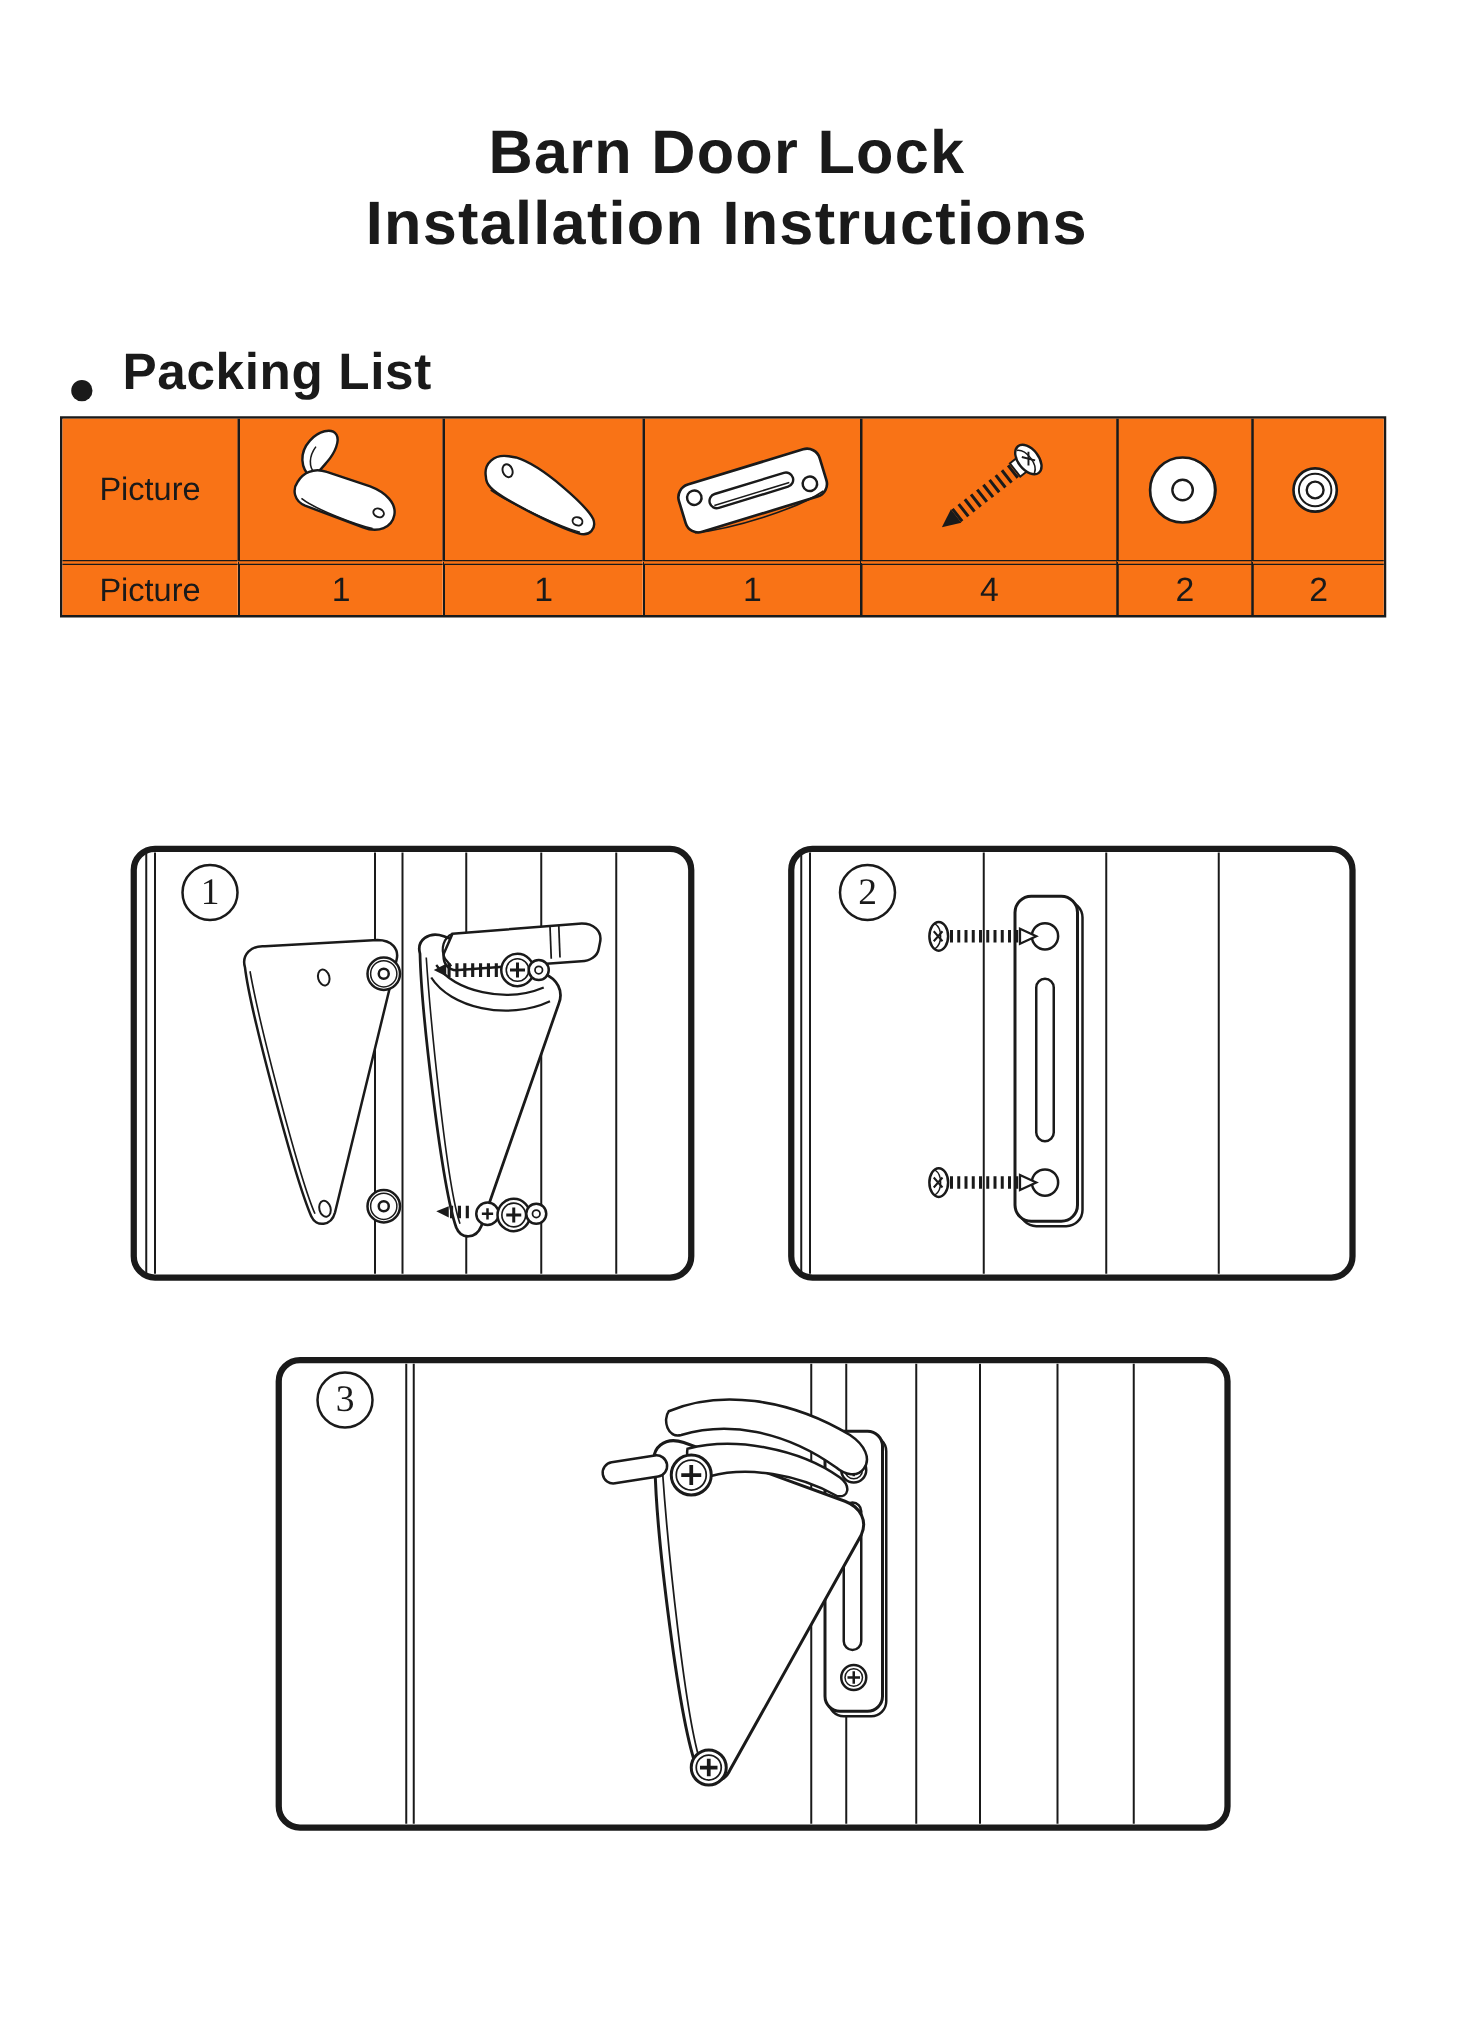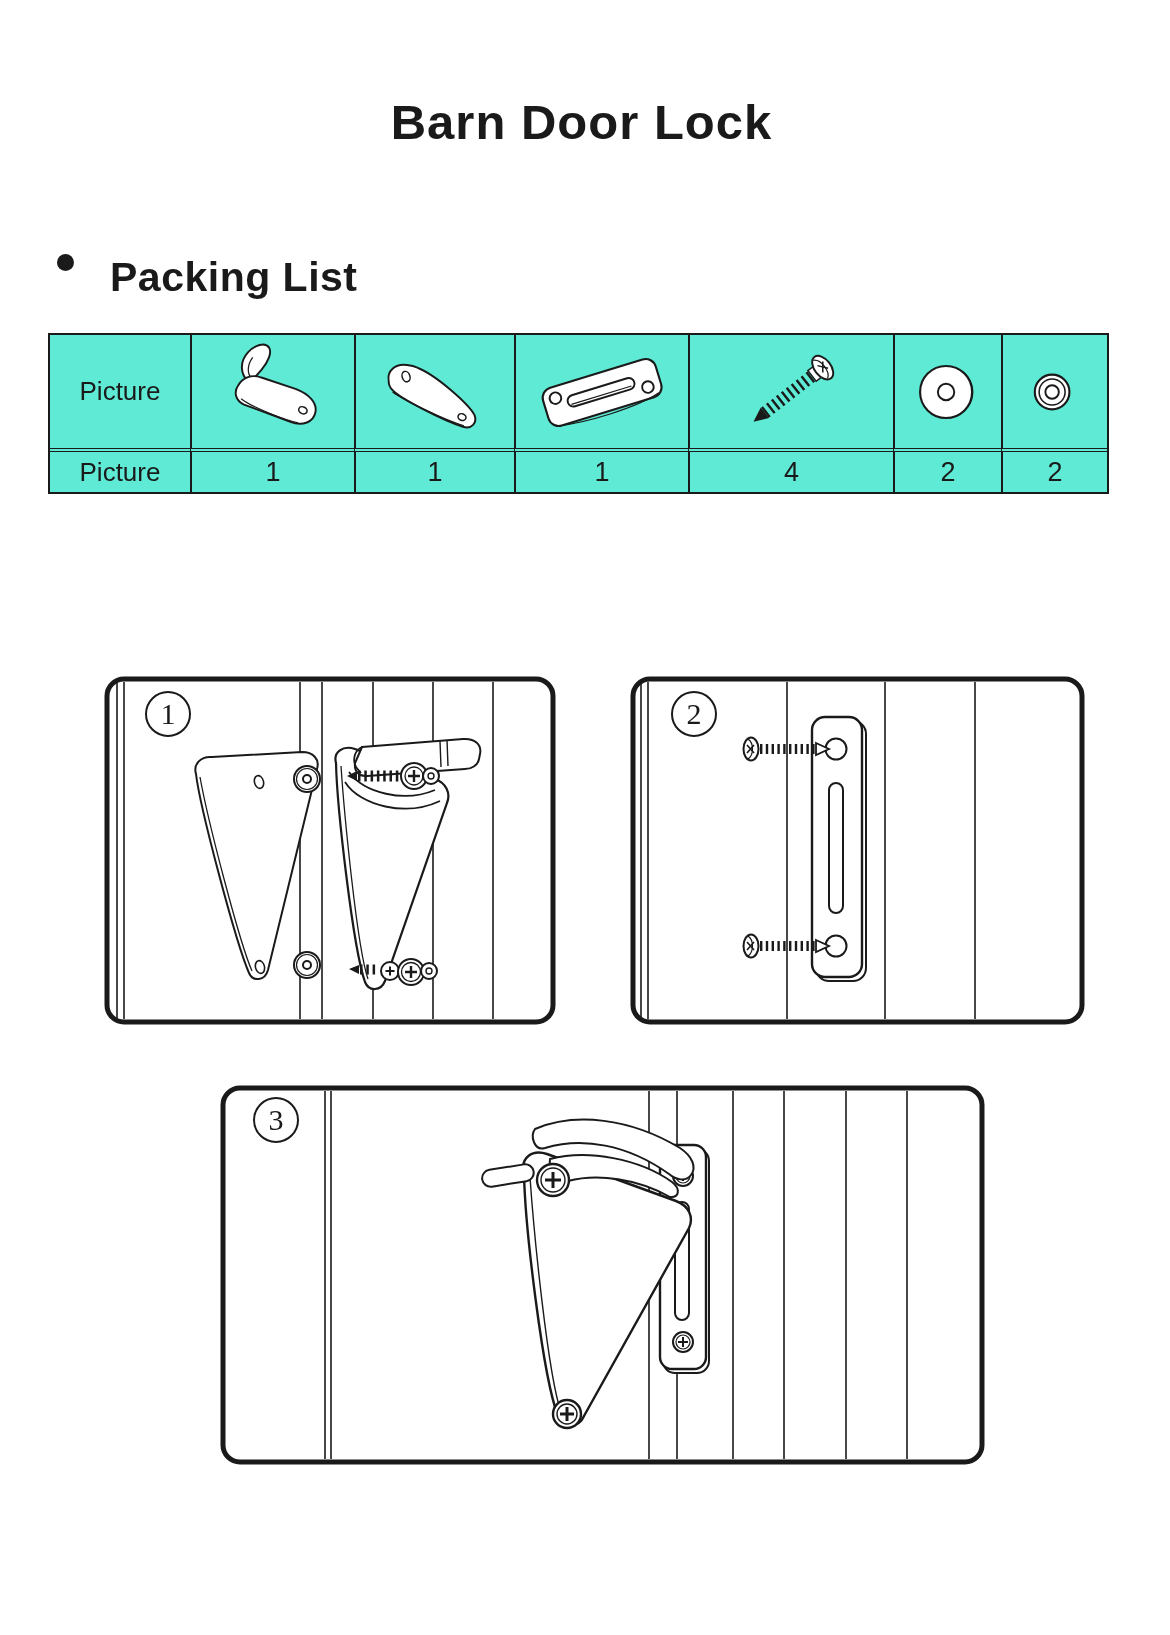--- a/index.html
+++ b/index.html
@@ -1,45 +1,46 @@
 <!DOCTYPE html>
 <html><head>
 <meta charset="utf-8">
 <style>
   html,body{margin:0;padding:0;background:#ffffff;}
   .page{position:relative;width:1163px;height:1635px;background:#ffffff;overflow:hidden;
         font-family:"Liberation Sans",sans-serif;color:#1a1a1a;}
   .title{position:absolute;left:0;right:0;top:94px;text-align:center;
          font-size:49px;line-height:57px;font-weight:bold;letter-spacing:1px;}
-  .sec-head{position:absolute;display:flex;align-items:flex-start;gap:36px;}
+  .sec-head{position:absolute;display:flex;align-items:flex-end;gap:24px;margin-top:20px;}
   .sec-head .dot{width:17px;height:17px;border-radius:50%;background:#1a1a1a;flex:0 0 auto;}
   .sec-head .sec-label{font-size:41px;font-weight:bold;letter-spacing:0.5px;}
   .ptable{position:absolute;left:48px;top:333px;display:grid;
           grid-template-columns:140px 164px 160px 174px 205px 108px 106px;
           grid-template-rows:113px 44px;border:2.5px solid #1a1a1a;}
   .cell{border-left:2px solid #1a1a1a;display:flex;align-items:center;justify-content:center;
-        background:#5eead4;}
+        background:#f97316;}
   .cell.c0{border-left:none;}
   .cell.qrow{border-top:4px double #1a1a1a;font-size:27px;}
   .cell.labelcell{font-size:26px;}
   .panel{position:absolute;}
   .panel svg{display:block;}
   .step-badge{position:absolute;width:42px;height:42px;border:2.5px solid #1a1a1a;border-radius:50%;
               display:flex;align-items:center;justify-content:center;
               font-family:"Liberation Serif",serif;font-size:30px;color:#1a1a1a;background:transparent;}
   svg .ln{stroke:#1a1a1a;fill:none;}
   svg .wh{stroke:#1a1a1a;fill:#ffffff;}
 </style>
 </head>
 <body>
 
 <div class="page">
 
   <div class="title">
     <div>Barn Door Lock</div>
+    <div>Installation Instructions</div>
   </div>
 
   <div class="sec-head" style="left:57px;top:254px;">
     <span class="dot"></span>
     <span class="sec-label">Packing List</span>
   </div>
 
   <div class="ptable">
     <div class="cell c0 labelcell">Picture</div>
 

